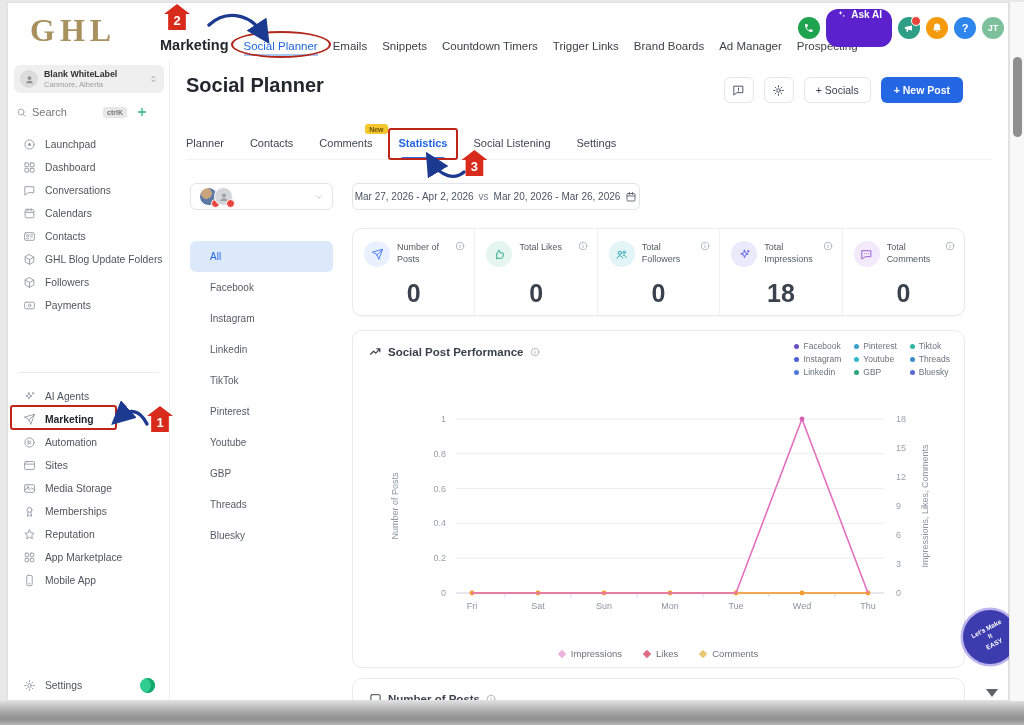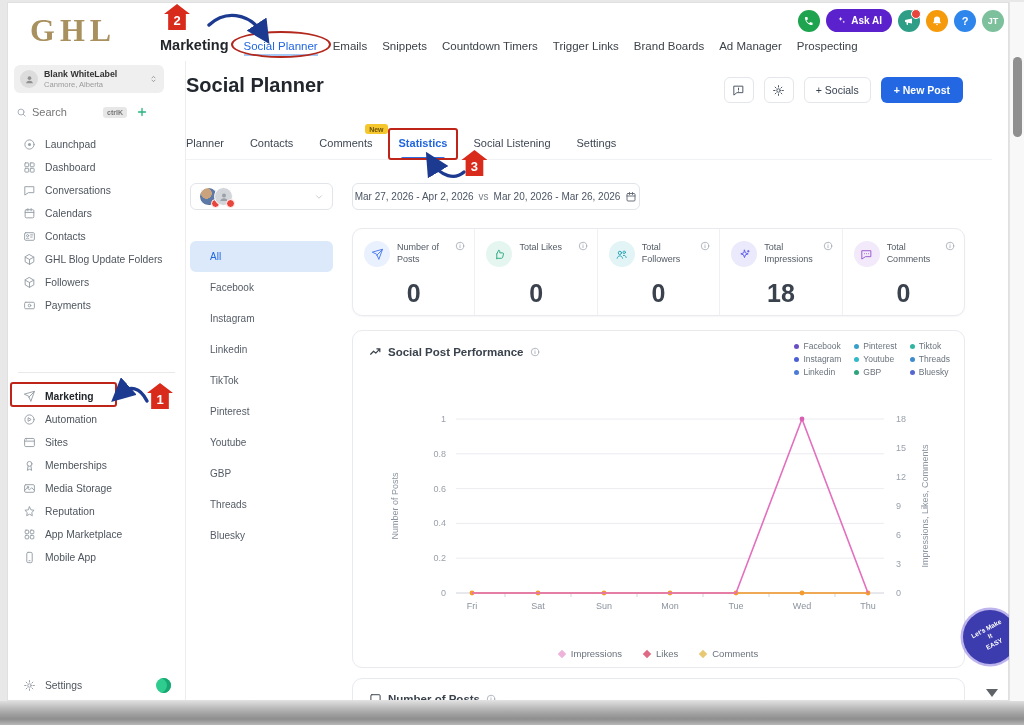--- a/index.html
+++ b/index.html
@@ -15,25 +15,25 @@
   .topnav {position:absolute;left:152px;top:34px;display:flex;gap:15px;align-items:baseline;}
   .nav-item {position:relative;font-size:11.5px;color:#3d4349;cursor:pointer;white-space:nowrap;}
   .nav-item.nav-strong .lbl {font-size:14.5px;font-weight:700;color:#23272c;}
   .nav-item.nav-active .lbl {color:#2166e0;border-bottom:2px solid #a7c9f5;padding-bottom:2px;}
   .topbar-actions {position:absolute;right:4px;top:6px;display:flex;gap:6px;align-items:center;}
   .circle-btn {width:22px;height:22px;border-radius:50%;display:flex;align-items:center;justify-content:center;color:#fff;cursor:pointer;flex:none;font-size:11px;font-weight:700;}
   .circle-btn .ic {width:12px;height:12px;display:flex;}
   .phone {background:#1ea34e;} .bellb {background:#f59b0b;} .helpb {background:#2e86ec;} .avatarb {background:#7cc09c;font-size:9px;}
   .megab {background:#2f9e86;position:relative;}
   .megab::after {content:"";position:absolute;top:-1px;right:-1px;width:8px;height:8px;border-radius:50%;background:#e8453c;border:1.5px solid #fff;}
-  .askai {height:23px;border-radius:12px;background:#5a21cc;color:#fff;display:flex;align-items:center;gap:4px;padding:0 10px;font-size:10px;font-weight:700;cursor:pointer;}
+  .askai {height:38px;border-radius:12px;background:#5a21cc;color:#fff;display:flex;gap:4px;padding:0 10px;font-size:10px;font-weight:700;cursor:pointer;}
   .askai .ic {width:11px;height:11px;display:flex;}
 
   
-  .sidebar {position:absolute;left:0;top:58px;width:178px;bottom:0;background:#fff;border-right:1px solid #ededed;z-index:20;}
+  .sidebar {position:absolute;left:0;top:58px;width:162px;bottom:0;background:#fff;border-right:1px solid #ededed;z-index:20;}
   .account {position:absolute;left:6px;top:4px;width:150px;height:28px;background:#efefef;border-radius:6px;display:flex;align-items:center;padding:0 6px;gap:6px;cursor:pointer;}
   .account .av {width:18px;height:18px;border-radius:50%;background:#dcdcdc;color:#8f8f8f;display:flex;align-items:center;justify-content:center;flex:none;}
   .account .av .ic{width:11px;height:11px;display:flex;}
   .account .txt {line-height:1.2;}
   .account .nm {font-size:8.8px;font-weight:700;color:#333;}
   .account .loc {font-size:7.6px;color:#9b9b9b;}
   .account .chev {margin-left:auto;color:#777;width:9px;height:12px;display:flex;}
   .searchrow {position:absolute;left:8px;top:41px;width:148px;height:20px;display:flex;align-items:center;gap:5px;}
   .searchrow .ic {width:11px;height:11px;color:#9aa3ad;display:flex;flex:none;}
   .searchinput {border:0;outline:0;width:66px;font-size:11px;color:#555;background:transparent;font-family:"Liberation Sans",sans-serif;}
@@ -287,20 +287,29 @@
               <svg viewBox="0 0 24 24" fill="none" stroke="currentColor" stroke-width="1.8" stroke-linecap="round" stroke-linejoin="round" style="width:100%;height:100%;display:block">
                 <rect x="3" y="6" width="18" height="12" rx="2"></rect>
                 <circle cx="12" cy="12" r="2.4"></circle>
               </svg>
             </span>
             <span class="lbl">Payments</span>
           </div>
         </div>
       <div class="sdivider"></div>
       <div class="navlist" id="navlist2">
+          <div class="snav">
+            <span class="ic">
+              <svg viewBox="0 0 24 24" fill="none" stroke="currentColor" stroke-width="1.8" stroke-linecap="round" stroke-linejoin="round" style="width:100%;height:100%;display:block">
+                <path d="M11 5l1.5 4.2L16.7 11l-4.2 1.5L11 16.7 9.5 12.5 5.3 11l4.2-1.8z"></path>
+                <path d="M18.5 4.5v3M17 6h3"></path>
+              </svg>
+            </span>
+            <span class="lbl">AI Agents</span>
+          </div>
           <div class="snav bold">
             <span class="ic">
               <svg viewBox="0 0 24 24" fill="none" stroke="currentColor" stroke-width="1.8" stroke-linecap="round" stroke-linejoin="round" style="width:100%;height:100%;display:block">
                 <path d="M21 3L10.5 13.5M21 3l-6.5 18-4-9.5L3 8z"></path>
               </svg>
             </span>
             <span class="lbl">Marketing</span>
             <div class="red-box" style="left: 2px; top: -3px; width: 107px; height: 25px;"></div>
             <div class="anno-arrow" style="left: 106px; top: -4px;">
               <svg width="36" height="26" viewBox="0 0 36 26">
@@ -328,35 +337,35 @@
               <svg viewBox="0 0 24 24" fill="none" stroke="currentColor" stroke-width="1.8" stroke-linecap="round" stroke-linejoin="round" style="width:100%;height:100%;display:block">
                 <rect x="3" y="4.5" width="18" height="15" rx="2"></rect>
                 <path d="M3 9.5h18M6.5 7h.01"></path>
               </svg>
             </span>
             <span class="lbl">Sites</span>
           </div>
           <div class="snav">
             <span class="ic">
               <svg viewBox="0 0 24 24" fill="none" stroke="currentColor" stroke-width="1.8" stroke-linecap="round" stroke-linejoin="round" style="width:100%;height:100%;display:block">
-                <circle cx="12" cy="9" r="4.5"></circle>
-                <path d="M9.5 12.8L8 21l4-2.2L16 21l-1.5-8.2"></path>
-              </svg>
-            </span>
-            <span class="lbl">Memberships</span>
-          </div>
-          <div class="snav">
-            <span class="ic">
-              <svg viewBox="0 0 24 24" fill="none" stroke="currentColor" stroke-width="1.8" stroke-linecap="round" stroke-linejoin="round" style="width:100%;height:100%;display:block">
                 <rect x="3" y="5" width="18" height="14" rx="2"></rect>
                 <path d="M3 15.5l5-4.5 4 3.5 4-4 5 5"></path>
                 <circle cx="9" cy="9.5" r="1.4"></circle>
               </svg>
             </span>
             <span class="lbl">Media Storage</span>
+          </div>
+          <div class="snav">
+            <span class="ic">
+              <svg viewBox="0 0 24 24" fill="none" stroke="currentColor" stroke-width="1.8" stroke-linecap="round" stroke-linejoin="round" style="width:100%;height:100%;display:block">
+                <circle cx="12" cy="9" r="4.5"></circle>
+                <path d="M9.5 12.8L8 21l4-2.2L16 21l-1.5-8.2"></path>
+              </svg>
+            </span>
+            <span class="lbl">Memberships</span>
           </div>
           <div class="snav">
             <span class="ic">
               <svg viewBox="0 0 24 24" fill="none" stroke="currentColor" stroke-width="1.8" stroke-linecap="round" stroke-linejoin="round" style="width:100%;height:100%;display:block">
                 <path d="M12 3.5l2.6 5.4 5.9.8-4.3 4.2 1 5.9L12 17l-5.2 2.8 1-5.9L3.5 9.7l5.9-.8z"></path>
               </svg>
             </span>
             <span class="lbl">Reputation</span>
           </div>
           <div class="snav">

